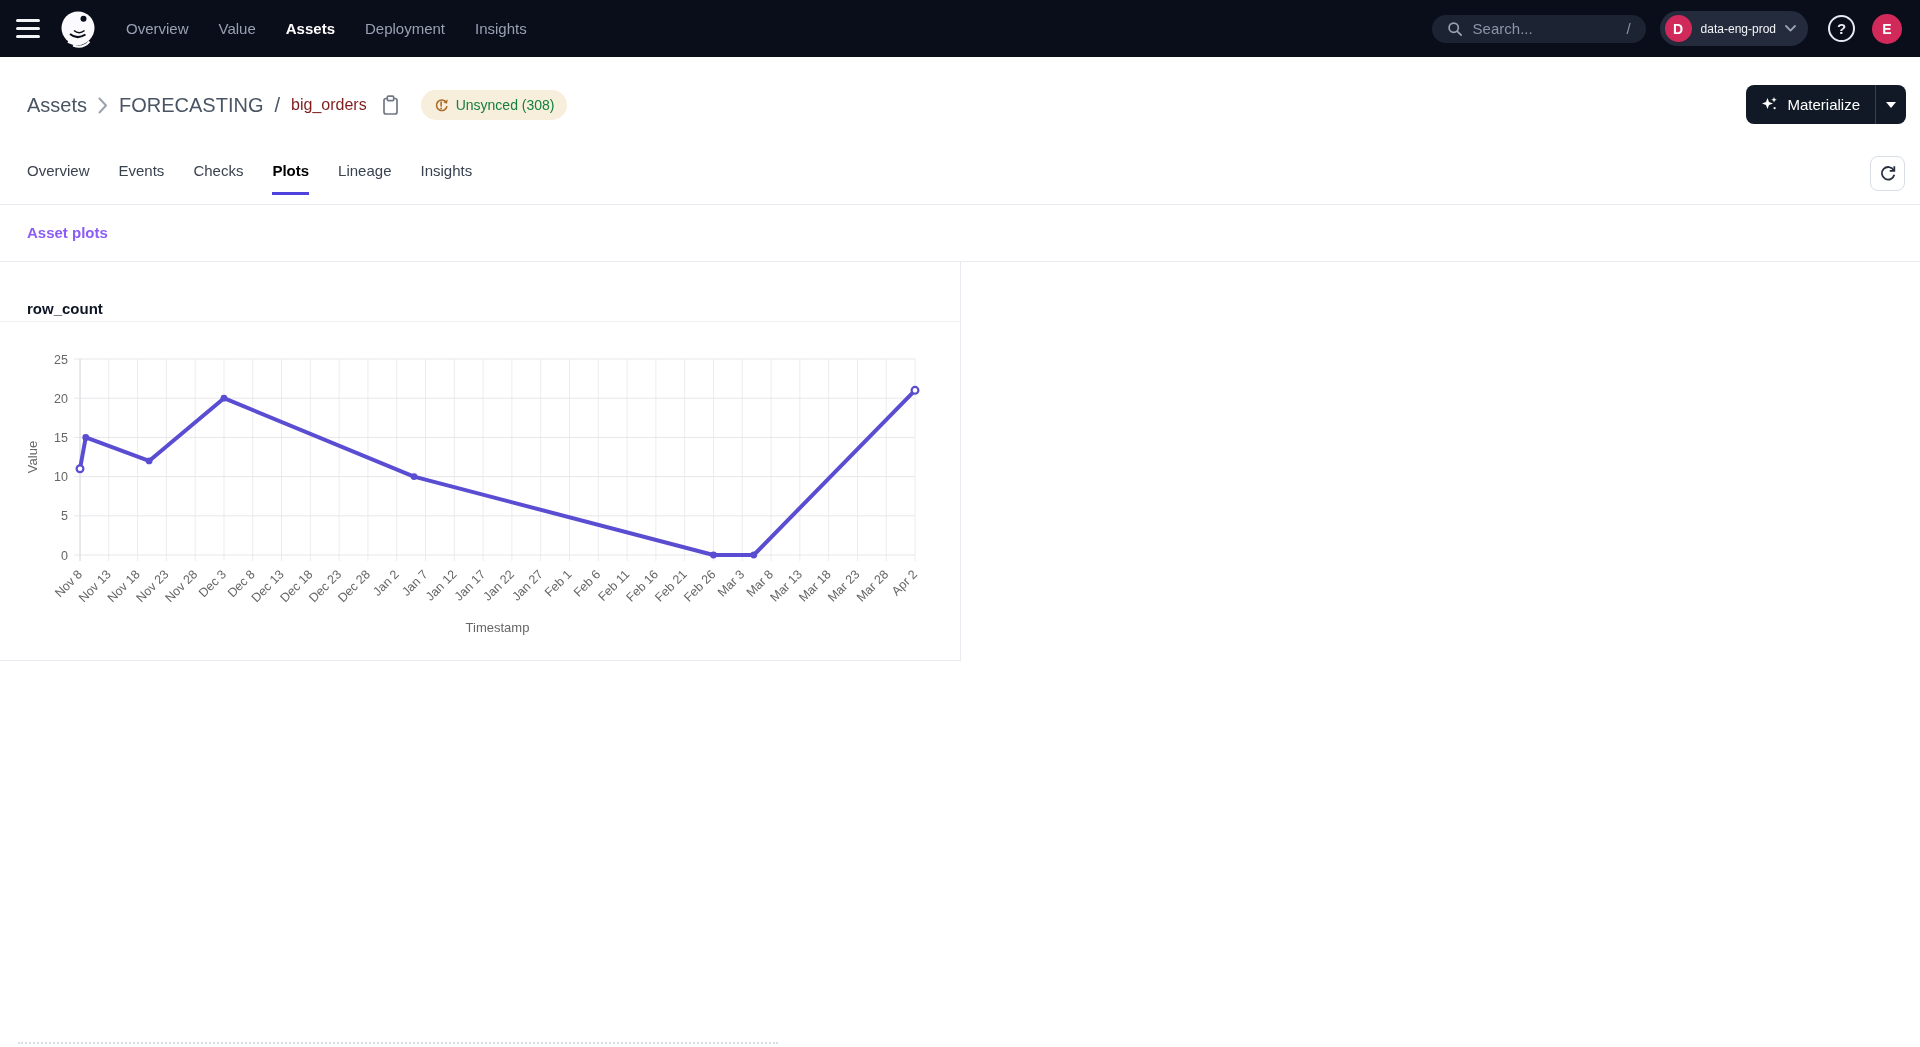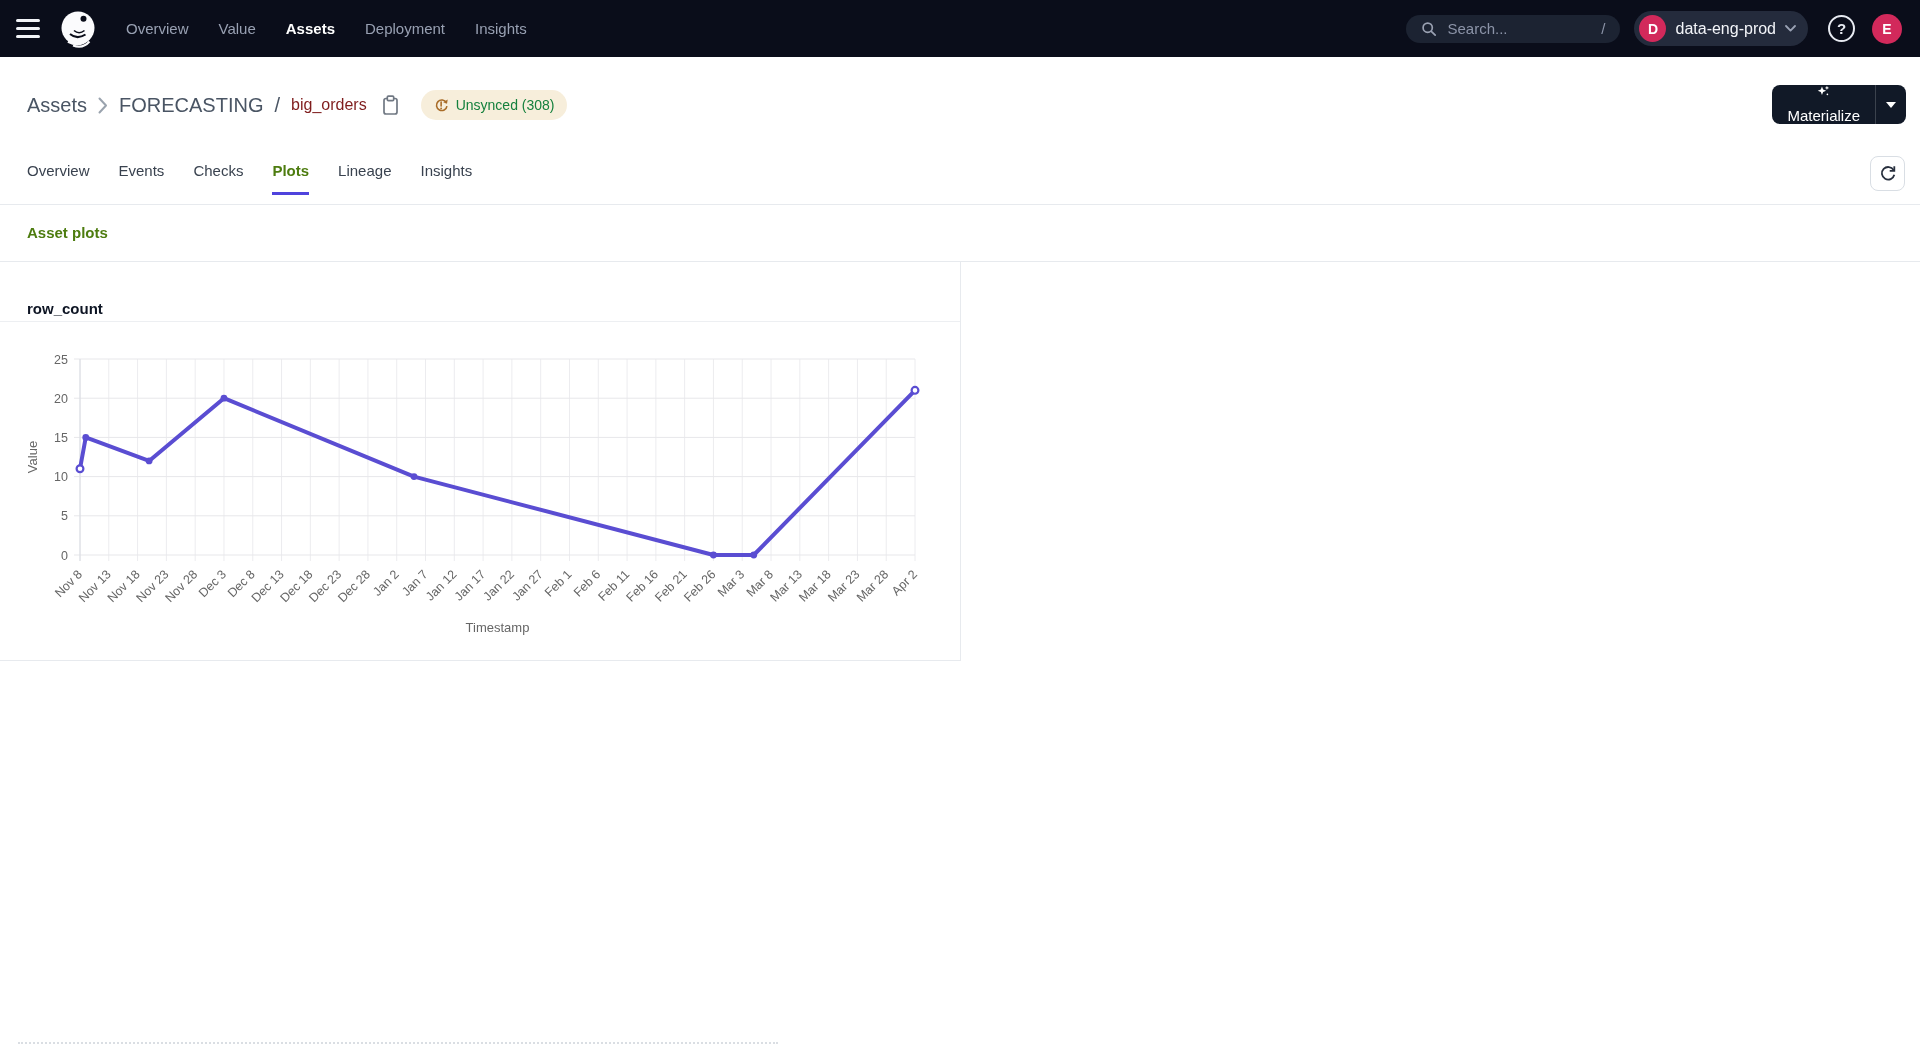--- a/index.html
+++ b/index.html
@@ -19,54 +19,54 @@
   .navlink.active { color:#ffffff; font-weight:700; }
   .nav-spacer { flex:1; }
   .search-pill { width:214px; height:28px; background:#1C2332; border-radius:18px; display:flex;
                  align-items:center; padding:0 15px; gap:10px; cursor:text; }
   .search-pill .ph { color:#8C94A8; font-size:15px; }
   .search-pill .slash { margin-left:auto; color:#8C94A8; font-size:15px; }
   .deploy-pill { margin-left:14px; height:35px; background:#242B3C; border-radius:18px; display:flex;
                  align-items:center; padding:0 12px 0 5px; gap:9px; cursor:pointer; }
   .deploy-badge { width:27px; height:27px; border-radius:50%; background:#D2295B; color:#fff; font-size:14px;
                   font-weight:700; display:flex; align-items:center; justify-content:center; }
-  .deploy-label { color:#F3F5F9; font-size:16px; }
+  .deploy-label { color:#F3F5F9; font-size:12px; }
   .help-btn { margin-left:20px; width:27px; height:27px; border:2.2px solid #E7EAF1; border-radius:50%;
               color:#E7EAF1; font-size:15px; font-weight:700; display:flex; align-items:center;
               justify-content:center; cursor:pointer; }
   .avatar { margin-left:17px; width:30px; height:30px; border-radius:50%; background:#D2295B; color:#fff;
             font-size:14px; font-weight:700; display:flex; align-items:center; justify-content:center; cursor:pointer; }
 
   
   .crumb-row { position:absolute; left:27px; top:89px; display:flex; align-items:center; gap:11px; height:32px; }
   .crumb { font-size:20px; color:#4A5564; cursor:pointer; }
   .crumb-sep-icon { display:flex; align-items:center; }
   .crumb-slash { font-size:20px; color:#4A5564; }
   .crumb-asset { font-size:16px; font-weight:400; color:#7f1d1d; }
   .copy-btn { margin-left:3px; cursor:pointer; display:flex; align-items:center; }
   .status-badge { margin-left:10px; background:#F7EEDB; color:#15803d; font-size:14px; border-radius:16px;
                   height:30px; display:flex; align-items:center; gap:7px; padding:0 13px; cursor:pointer; }
 
   .materialize { position:absolute; right:14px; top:85px; height:39px; background:#111927; border-radius:8px;
                  display:flex; align-items:stretch; color:#fff; cursor:pointer; }
-  .materialize .main { display:flex; align-items:center; gap:9px; padding:0 15px; font-size:15px;flex-direction:column; }
+  .materialize .main { display:flex; align-items:center; gap:9px; padding:0 15px; font-size:15px; }
   .materialize .divider { width:1px; background:rgba(255,255,255,0.18); margin:0; }
   .materialize .caret { width:30px; display:flex; align-items:center; justify-content:center; }
 
   
   .tabs-border { position:absolute; left:0; top:204px; width:100%; height:1px; background:#E7EAEE; }
   .tabs { position:absolute; left:27px; top:162px; display:flex; gap:29px; }
   .tab { font-size:15px; color:#39424F; padding-bottom:13px; cursor:pointer; border-bottom:3px solid transparent; }
-  .tab.active { color:#4d7c0f; font-weight:600; border-bottom-color:#4F43DD; }
+  .tab.active { color:#000000; font-weight:600; border-bottom-color:#4F43DD; }
   .refresh-btn { position:absolute; right:15px; top:156px; width:35px; height:35px; background:#fff;
                  border:1px solid #D9DEE4; border-radius:8px; display:flex; align-items:center;
                  justify-content:center; cursor:pointer; }
 
   
-  .section-title { position:absolute; left:27px; top:224px; font-size:15px; font-weight:700; color:#4d7c0f; }
+  .section-title { position:absolute; left:27px; top:224px; font-size:15px; font-weight:700; color:#8b5cf6; }
   .section-border { position:absolute; left:0; top:261px; width:100%; height:1px; background:#E7EAEE; }
 
   
   .metric-title { position:absolute; left:27px; top:300px; font-size:15px; font-weight:700; color:#0E1524; }
   .metric-border { position:absolute; left:0; top:321px; width:960px; height:1px; background:#EDEFF2; }
   .card-vborder { position:absolute; left:960px; top:262px; width:1px; height:399px; background:#E7EAEE; }
   .card-hborder { position:absolute; left:0; top:660px; width:960px; height:1px; background:#E7EAEE; }
   .chart-wrap { position:absolute; left:24px; top:340px; width:915px; height:305px; }
   svg text { font-family:"Liberation Sans", sans-serif; }
 

